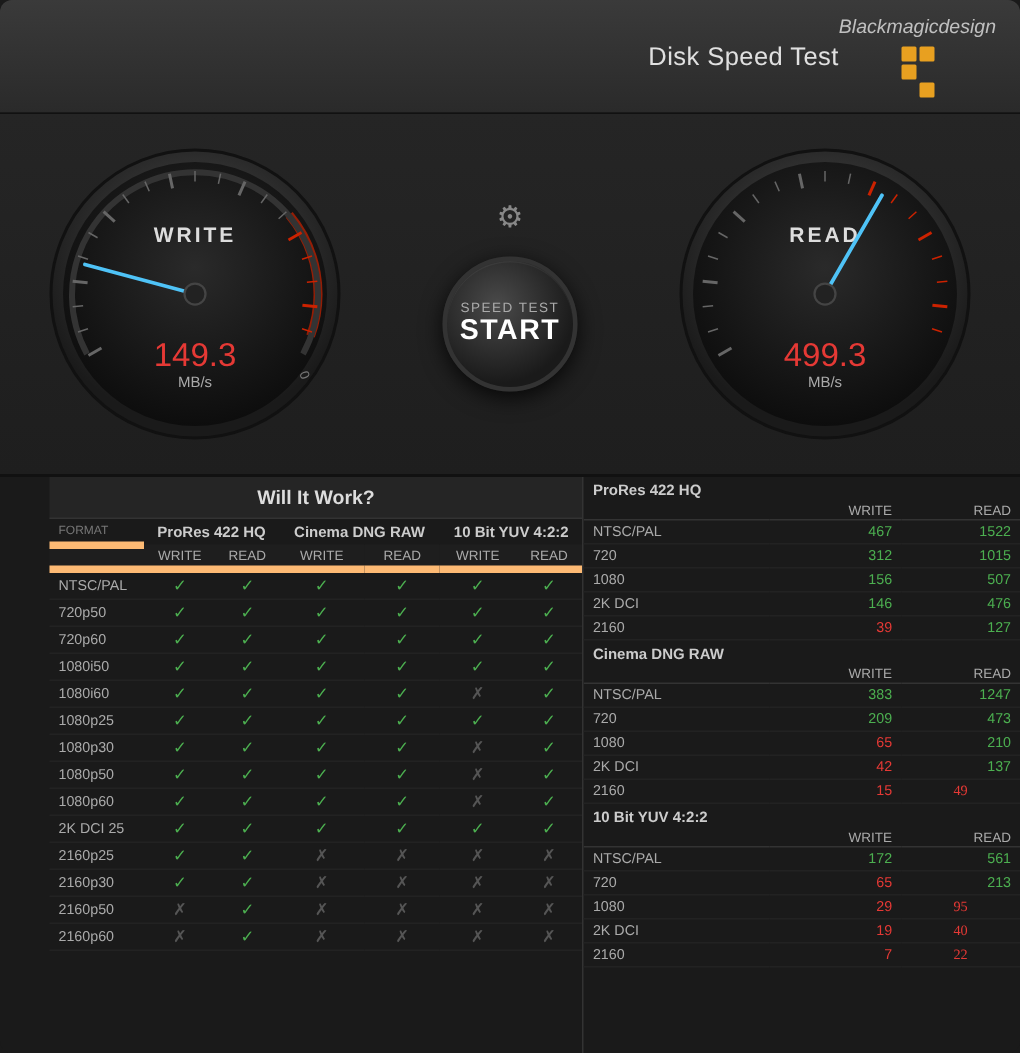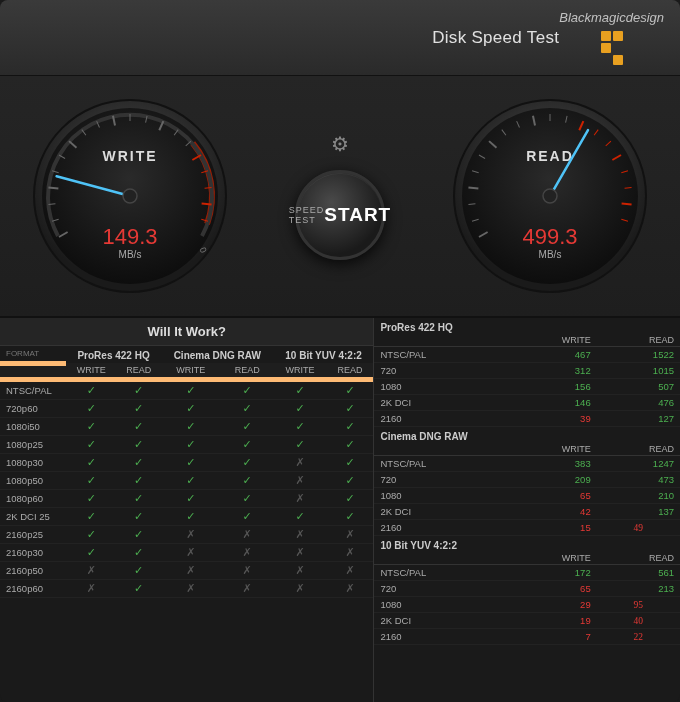--- a/index.html
+++ b/index.html
@@ -83,20 +83,21 @@
       cursor: pointer;
     }
     .start-button {
       width: 90px;
       height: 90px;
       border-radius: 50%;
       background: radial-gradient(circle at 40% 35%, #4a4a4a, #1a1a1a 70%);
       border: 3px solid #333;
       box-shadow: 0 4px 15px rgba(0,0,0,0.8), inset 0 1px 0 rgba(255,255,255,0.05);
       display: flex;
+      flex-direction: column;
       align-items: center;
       justify-content: center;
       cursor: pointer;
       color: #fff;
     }
     .start-label-top {
       font-size: 9px;
       color: #aaa;
       letter-spacing: 1px;
       text-transform: uppercase;
@@ -113,20 +114,21 @@
       flex: 1;
       display: flex;
       background: #1a1a1a;
       overflow: hidden;
     }
 
     .will-it-work {
       flex: 1.1;
       border-right: 1px solid #333;
       overflow: hidden;
+      padding-left: 33px;
     }
     .how-fast {
       flex: 0.9;
       overflow: hidden;
     }
 
     .section-header {
       background: #252525;
       text-align: center;
       padding: 6px 0;
@@ -390,35 +392,53 @@
         <tr>
               <td class="format-label">NTSC/PAL</td>
               <td><span class="check">✓</span></td>
               <td><span class="check">✓</span></td>
               <td><span class="check">✓</span></td>
               <td><span class="check">✓</span></td>
               <td><span class="check">✓</span></td>
               <td><span class="check">✓</span></td>
             </tr>
             <tr>
+              <td class="format-label">720p50</td>
+              <td><span class="check">✓</span></td>
+              <td><span class="check">✓</span></td>
+              <td><span class="check">✓</span></td>
+              <td><span class="check">✓</span></td>
+              <td><span class="check">✓</span></td>
+              <td><span class="check">✓</span></td>
+            </tr>
+            <tr>
               <td class="format-label">720p60</td>
               <td><span class="check">✓</span></td>
               <td><span class="check">✓</span></td>
               <td><span class="check">✓</span></td>
               <td><span class="check">✓</span></td>
               <td><span class="check">✓</span></td>
               <td><span class="check">✓</span></td>
             </tr>
             <tr>
               <td class="format-label">1080i50</td>
               <td><span class="check">✓</span></td>
               <td><span class="check">✓</span></td>
               <td><span class="check">✓</span></td>
               <td><span class="check">✓</span></td>
               <td><span class="check">✓</span></td>
+              <td><span class="check">✓</span></td>
+            </tr>
+            <tr>
+              <td class="format-label">1080i60</td>
+              <td><span class="check">✓</span></td>
+              <td><span class="check">✓</span></td>
+              <td><span class="check">✓</span></td>
+              <td><span class="check">✓</span></td>
+              <td><span class="cross" style="color:#555">✗</span></td>
               <td><span class="check">✓</span></td>
             </tr>
             <tr>
               <td class="format-label">1080p25</td>
               <td><span class="check">✓</span></td>
               <td><span class="check">✓</span></td>
               <td><span class="check">✓</span></td>
               <td><span class="check">✓</span></td>
               <td><span class="check">✓</span></td>
               <td><span class="check">✓</span></td>

